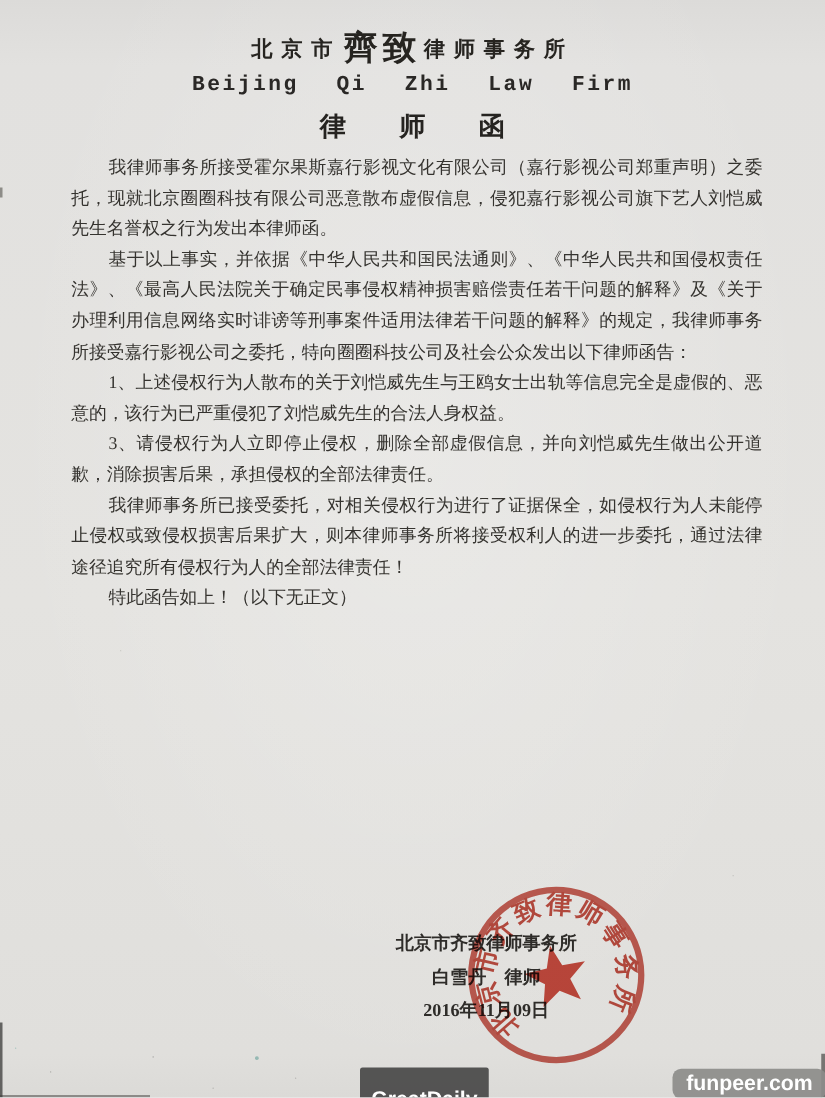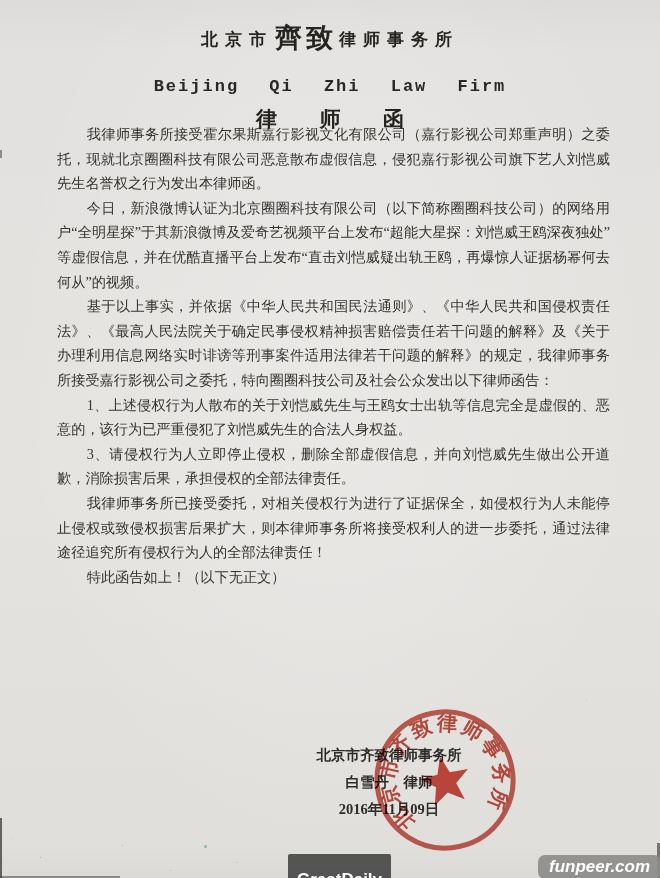--- a/index.html
+++ b/index.html
@@ -31,21 +31,21 @@
       586px 700px 0 0 rgba(130,128,122,.35),
       96px 520px 0 0 rgba(140,138,132,.3);
   }
 
   
   .header{position:absolute;left:0;top:20px;width:100%;text-align:center;}
   .firm-line{font-weight:bold;color:#262420;white-space:nowrap;}
   .firm-prefix,.firm-suffix{font-size:17px;letter-spacing:7px;vertical-align:2px;}
   .firm-emph{font-size:27px;letter-spacing:4px;margin:0 2px;}
   .firm-en{
-    margin-top:21px;font-family:"Liberation Mono","DejaVu Sans Mono",monospace;
+    margin-top:3px;font-family:"Liberation Mono","DejaVu Sans Mono",monospace;
     font-size:17px;font-weight:bold;letter-spacing:2px;word-spacing:18px;color:#2a2826;
   }
   .doc-title{margin-top:9px;font-size:21px;font-weight:bold;letter-spacing:15px;text-indent:15px;color:#252320;font-family:Liberation Mono, monospace;}
 
   
   .letter-body{
     position:absolute;left:57px;top:122px;width:553px;
     font-size:14.2px;line-height:24.6px;text-align:justify;color:#35332f;
   }
   .letter-body p{margin:0;text-indent:2.1em;}
@@ -57,21 +57,21 @@
   }
 
   
   .seal{position:absolute;left:371px;top:706px;width:148px;height:148px;
     transform:rotate(-12deg);opacity:.88;mix-blend-mode:multiply;}
 
   
   .wm{position:absolute;color:#fff;font-family:"Liberation Sans","DejaVu Sans",sans-serif;
     font-weight:bold;font-size:17px;line-height:24px;}
   .wm-left{left:288px;top:854px;background:rgba(72,72,72,.92);padding:14px 9px;border-radius:2px;}
-  .wm-right{left:538px;top:855px;background:rgba(140,140,138,.92);padding:0 11px;border-radius:7px;font-style:italic;}
+  .wm-right{left:538px;top:855px;background:rgba(140,140,138,.92);padding:0 11px;border-radius:7px;}
 </style>
 </head>
 <body>
 
 <div class="page">
 
   <div class="edge-left"></div>
   <div class="edge-left-tick"></div>
   <div class="edge-right"></div>
   <div class="edge-bottom"></div>
@@ -80,21 +80,20 @@
   <div class="header">
     <div class="firm-line">
       <span class="firm-prefix">北京市</span><span class="firm-emph">齊致</span><span class="firm-suffix">律师事务所</span>
     </div>
     <div class="firm-en">Beijing Qi Zhi Law Firm</div>
     <div class="doc-title">律 师 函</div>
   </div>
 
   <div class="letter-body">
     <p>我律师事务所接受霍尔果斯嘉行影视文化有限公司（嘉行影视公司郑重声明）之委托，现就北京圈圈科技有限公司恶意散布虚假信息，侵犯嘉行影视公司旗下艺人刘恺威先生名誉权之行为发出本律师函。</p>
-    <p>今日，新浪微博认证为北京圈圈科技有限公司（以下简称圈圈科技公司）的网络用户“全明星探”于其新浪微博及爱奇艺视频平台上发布“超能大星探：刘恺威王鸥深夜独处”等虚假信息，并在优酷直播平台上发布“直击刘恺威疑出轨王鸥，再爆惊人证据杨幂何去何从”的视频。</p>
     <p>基于以上事实，并依据《中华人民共和国民法通则》、《中华人民共和国侵权责任法》、《最高人民法院关于确定民事侵权精神损害赔偿责任若干问题的解释》及《关于办理利用信息网络实时诽谤等刑事案件适用法律若干问题的解释》的规定，我律师事务所接受嘉行影视公司之委托，特向圈圈科技公司及社会公众发出以下律师函告：</p>
     <p>1、上述侵权行为人散布的关于刘恺威先生与王鸥女士出轨等信息完全是虚假的、恶意的，该行为已严重侵犯了刘恺威先生的合法人身权益。</p>
     <p>3、请侵权行为人立即停止侵权，删除全部虚假信息，并向刘恺威先生做出公开道歉，消除损害后果，承担侵权的全部法律责任。</p>
     <p>我律师事务所已接受委托，对相关侵权行为进行了证据保全，如侵权行为人未能停止侵权或致侵权损害后果扩大，则本律师事务所将接受权利人的进一步委托，通过法律途径追究所有侵权行为人的全部法律责任！</p>
     <p>特此函告如上！（以下无正文）</p>
   </div>
 
   <div class="signature">
     <div>北京市齐致律师事务所</div>
     <div>白雪丹　律师</div>

